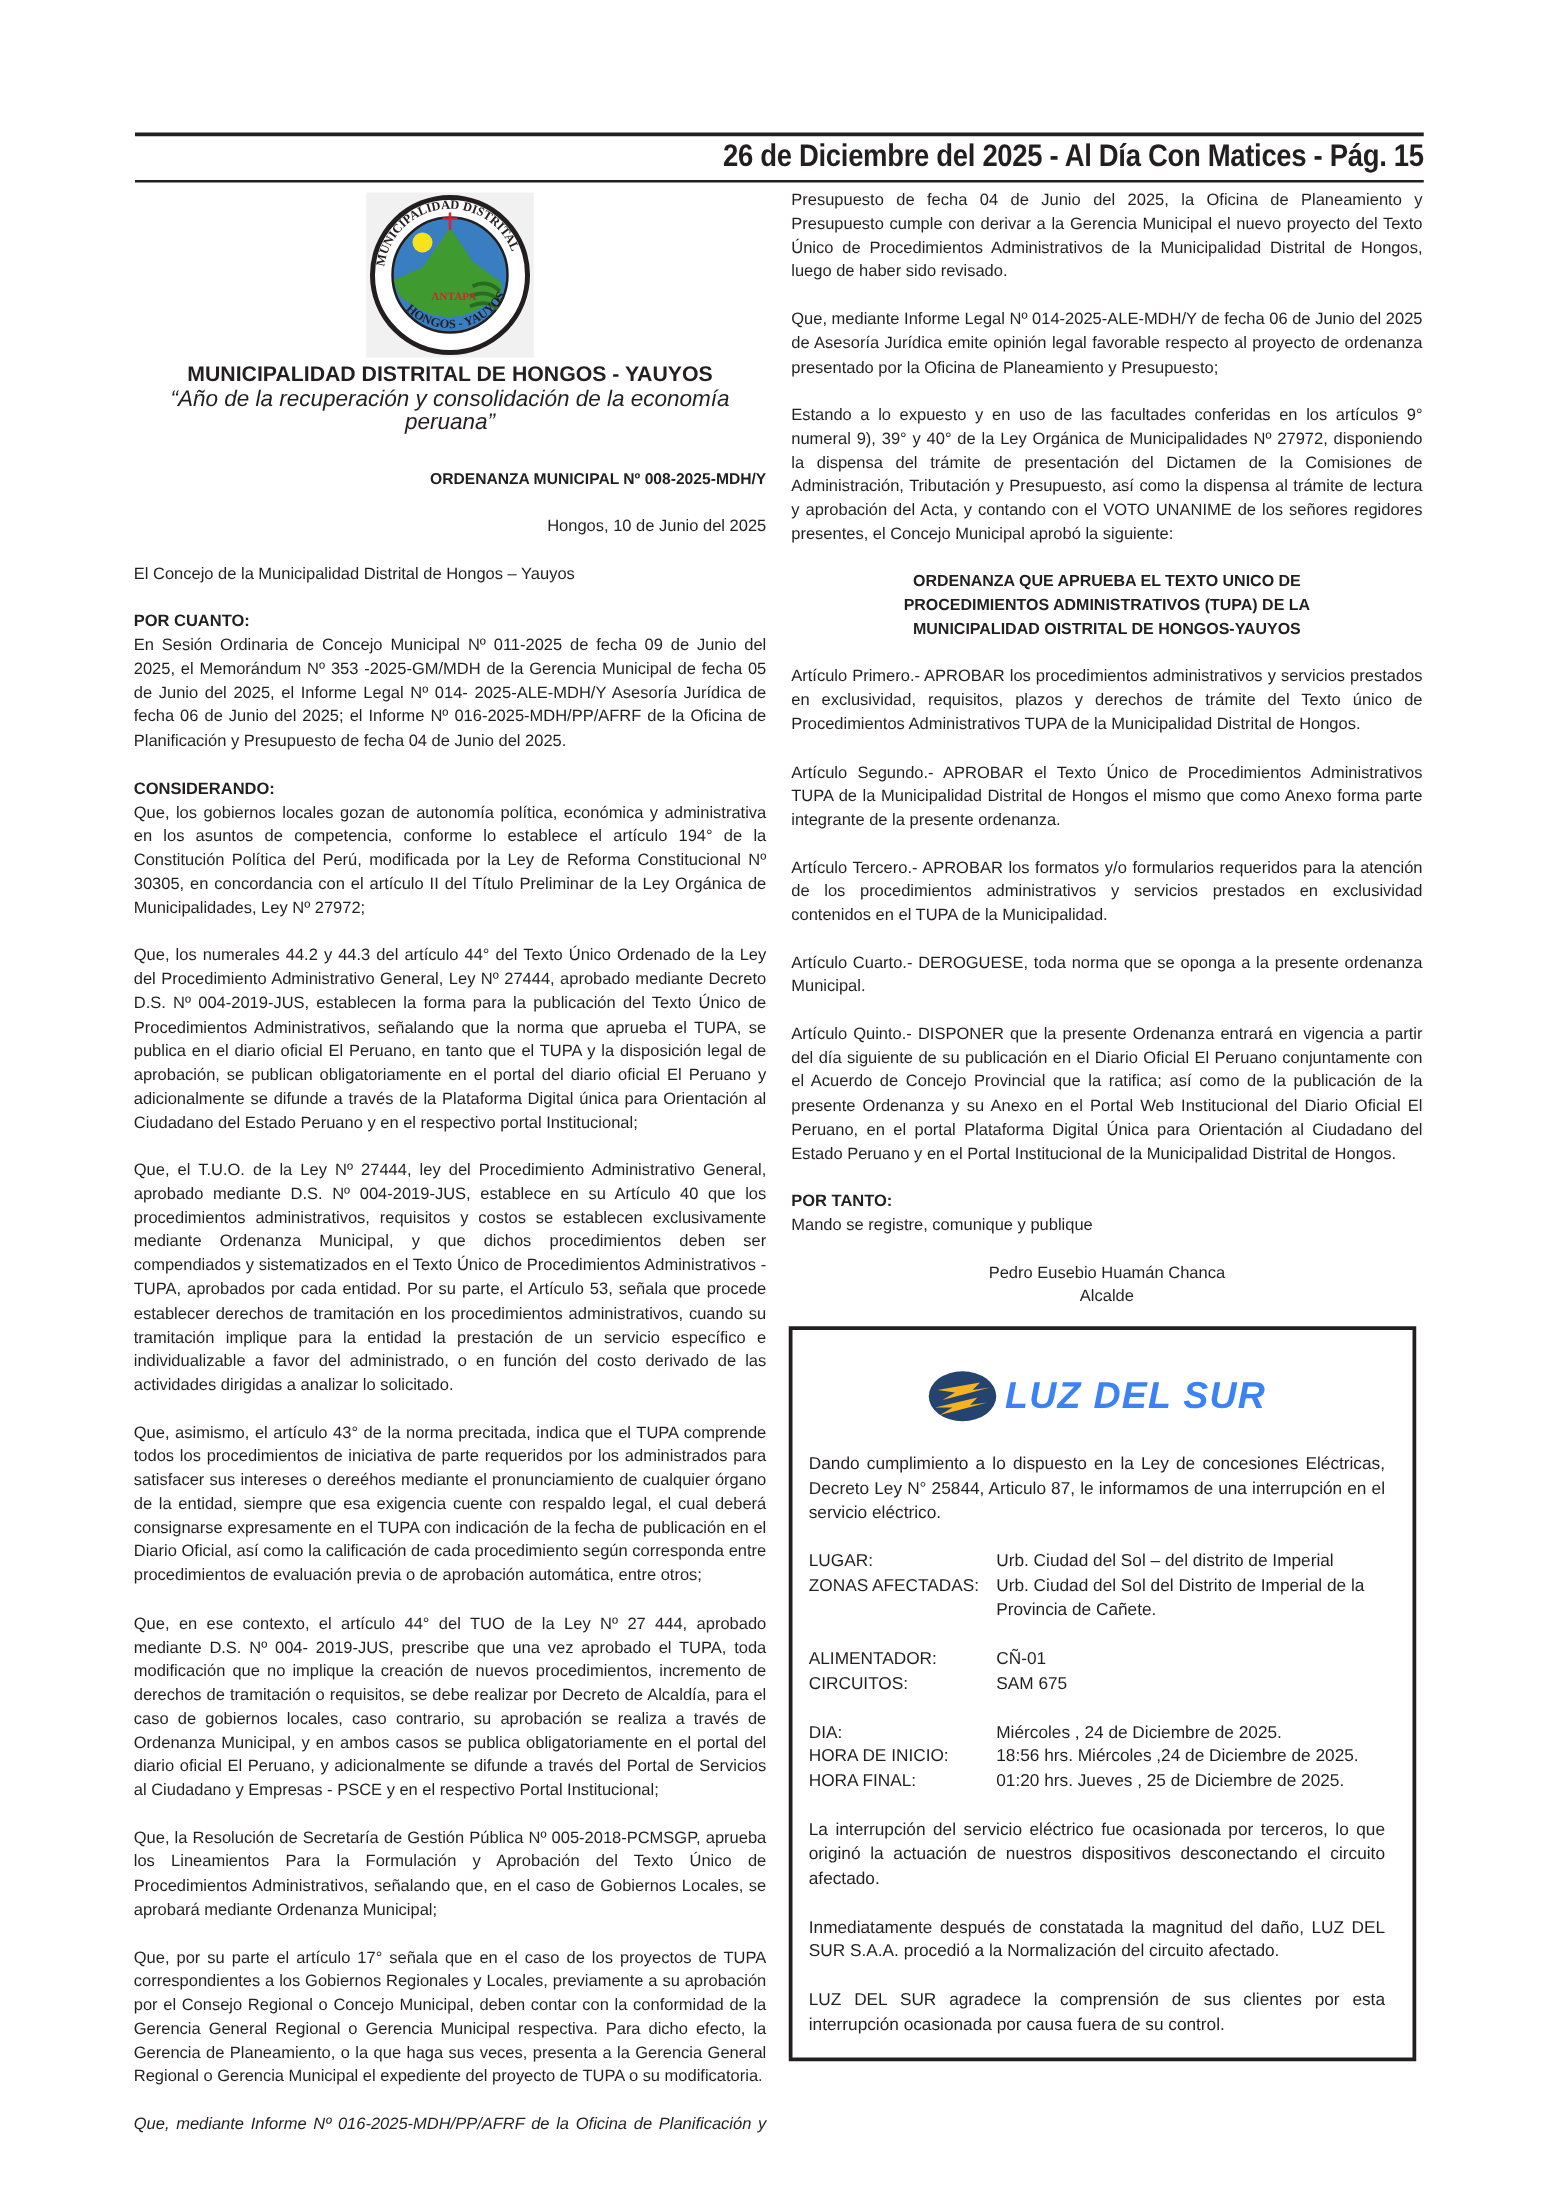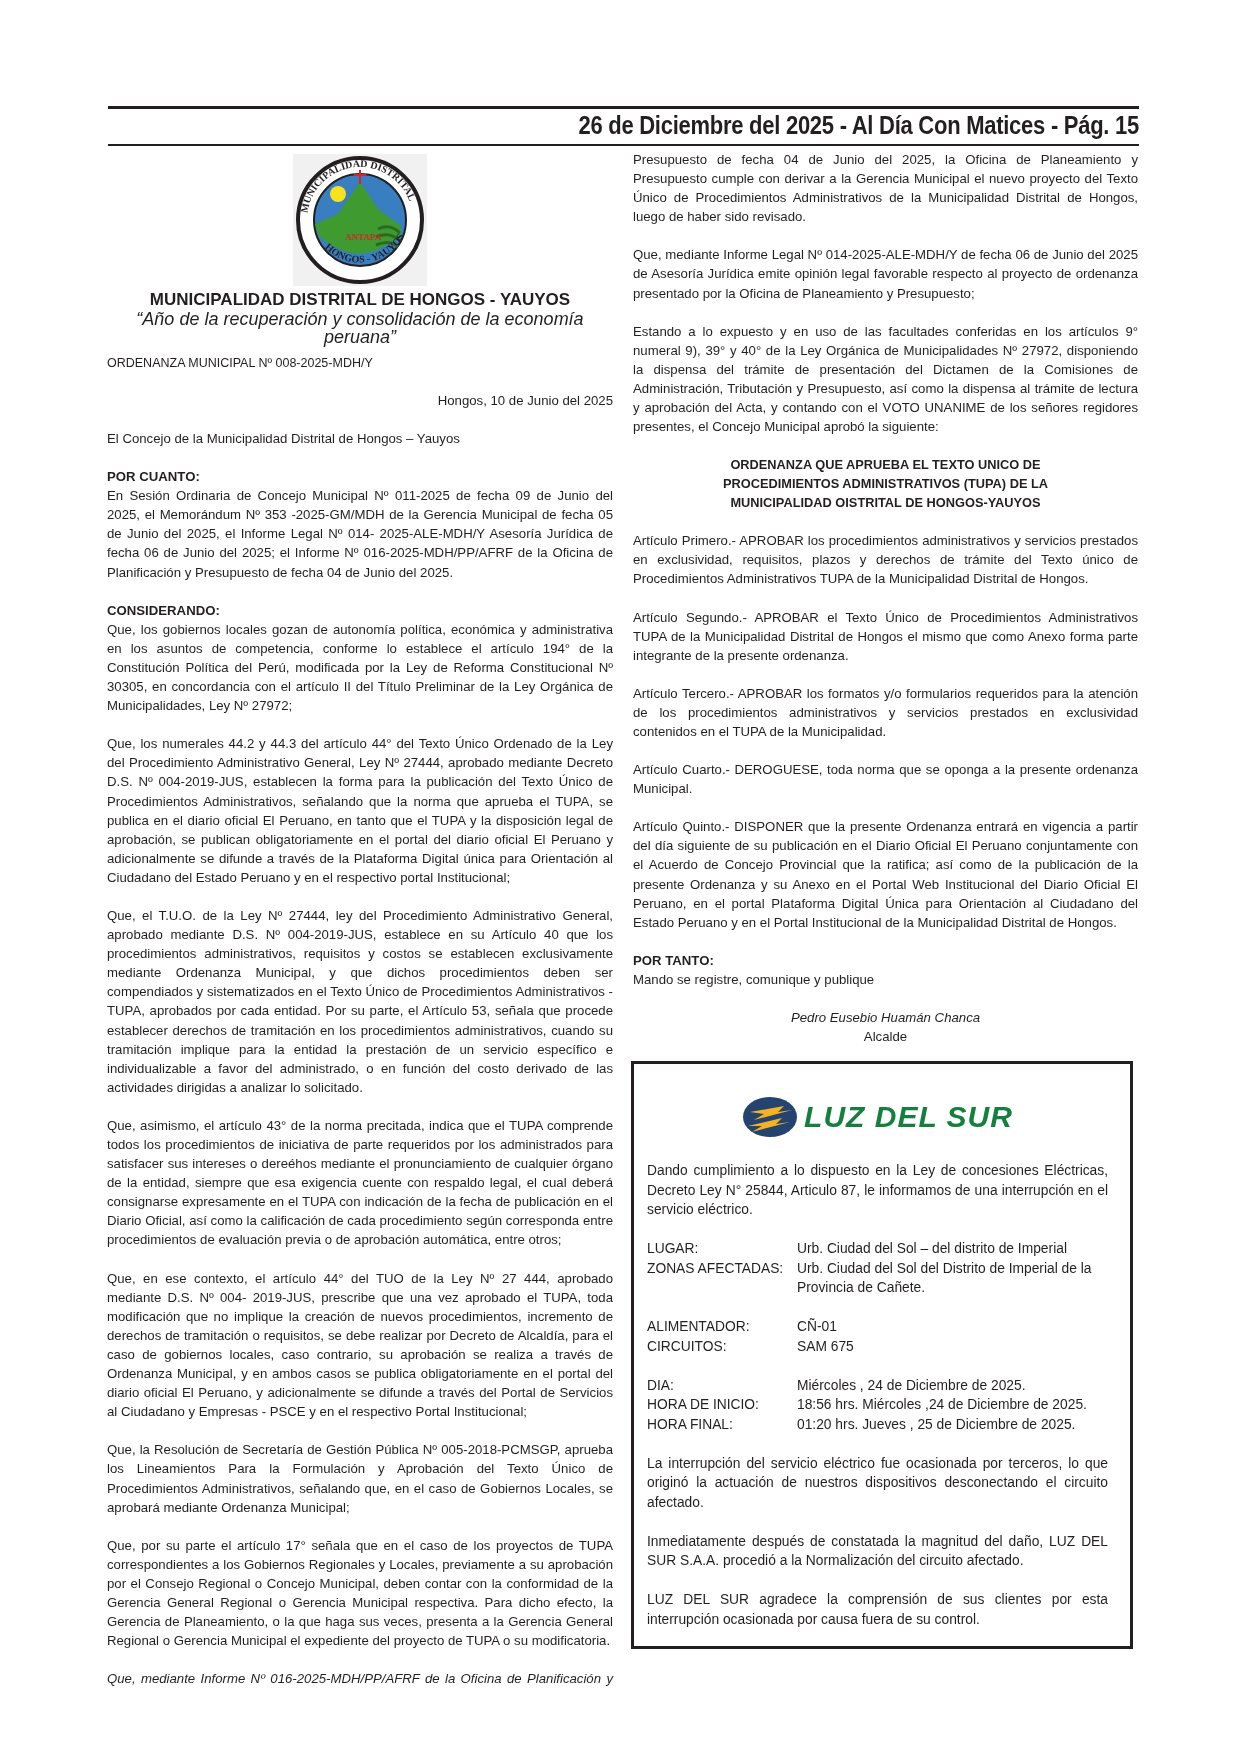--- a/index.html
+++ b/index.html
@@ -9,32 +9,32 @@
   .rule-bottom { position: absolute; left: 108px; top: 144px; width: 1031px; height: 2px; background: #231f20; }
   .header-line { position: absolute; right: 102px; top: 111px; font-size: 25px; font-weight: bold;
                  letter-spacing: -0.3px; transform: scaleX(0.88); transform-origin: right center; white-space: nowrap; }
   .col { position: absolute; top: 150px; font-size: 13.2px; line-height: 19.1px; text-align: justify; }
   .col-left { left: 107px; width: 506px; }
   .col-right { left: 633px; width: 505px; top: 150px; }
   .col p { margin: 0 0 19px 0; transform-origin: left top; }
   .logo-wrap { width: 134px; height: 132px; margin: 4px auto 4px auto; background: #f1f1f1; position: relative; }
   .org-name { text-align: center; font-weight: bold; font-size: 17px; margin-top: 4px; line-height: 20px; }
   .motto { text-align: center; font-style: italic; font-size: 18px; line-height: 18px; }
-  .ord-num { text-align: left; font-weight: normal; font-size: 12.5px; margin-top: 8px; line-height: 18px; }
+  .ord-num { text-align: right; font-weight: bold; font-size: 12.5px; margin-top: 28px; line-height: 18px; }
   .place-date { text-align: right; font-size: 13.2px; margin-top: 19px; line-height: 19px; margin-bottom: 19px; }
   .section-h { font-weight: bold; display: block; }
   .art-title { text-align: center; font-weight: bold; font-size: 12.8px; line-height: 19px; margin: 0 0 19px 0; }
   .art-label { font-weight: normal; }
   .sign { text-align: center; line-height: 19px; margin-bottom: 19px; }
-  .sign .name { font-style: italic; }
+  .sign .name { }
   .notice { position: absolute; left: 631px; top: 1061px; width: 502px; height: 588px;
             border: 3px solid #231f20; box-sizing: border-box; padding: 0 22px 0 13px; font-size: 13.8px; line-height: 19.5px; }
   .notice p { margin: 0 0 19.5px 0; text-align: justify; }
   .lds-logo { display: flex; align-items: center; justify-content: center; margin: 31px 0 22px 0; height: 44px; }
-  .lds-text { font-size: 30px; font-weight: bold; font-style: italic; color: #15803d; letter-spacing: 1px; margin-left: 6px; }
+  .lds-text { font-size: 30px; font-weight: bold; font-style: italic; color: #3b82f6; letter-spacing: 1px; margin-left: 6px; }
   .kv { display: grid; grid-template-columns: 150px 1fr; column-gap: 0; }
   .kv .k { white-space: nowrap; }
   .kv-block { margin-bottom: 19.5px; }
 </style>
 </head>
 <body>
 
 <div class="rule-top"></div>
 <div class="header-line">26 de Diciembre del 2025 - Al Día Con Matices - Pág. 15</div>
 <div class="rule-bottom"></div>

